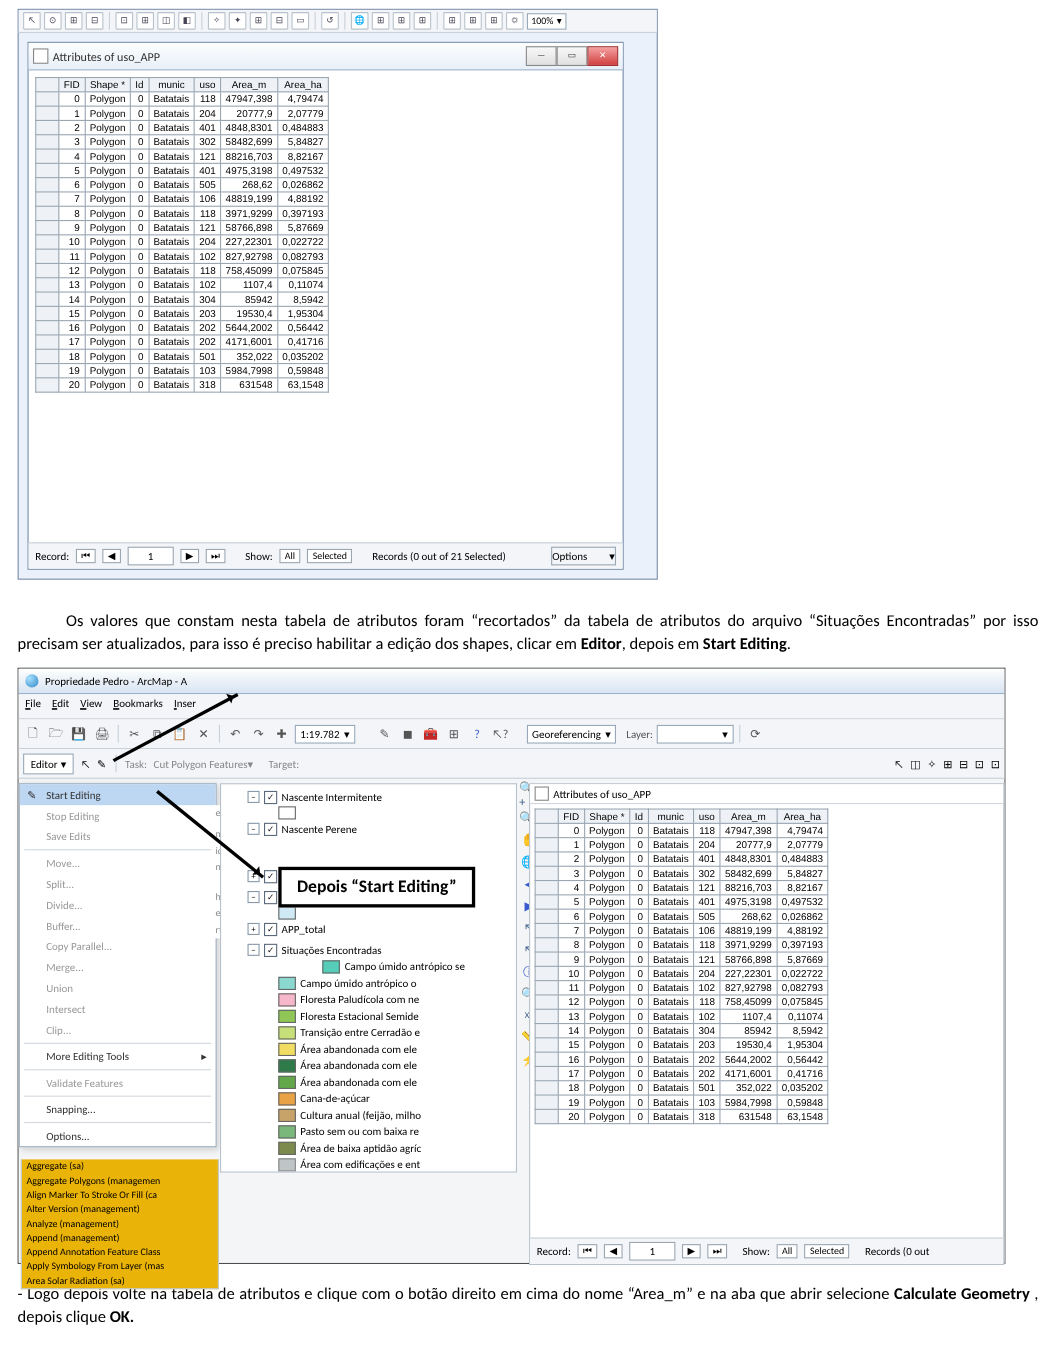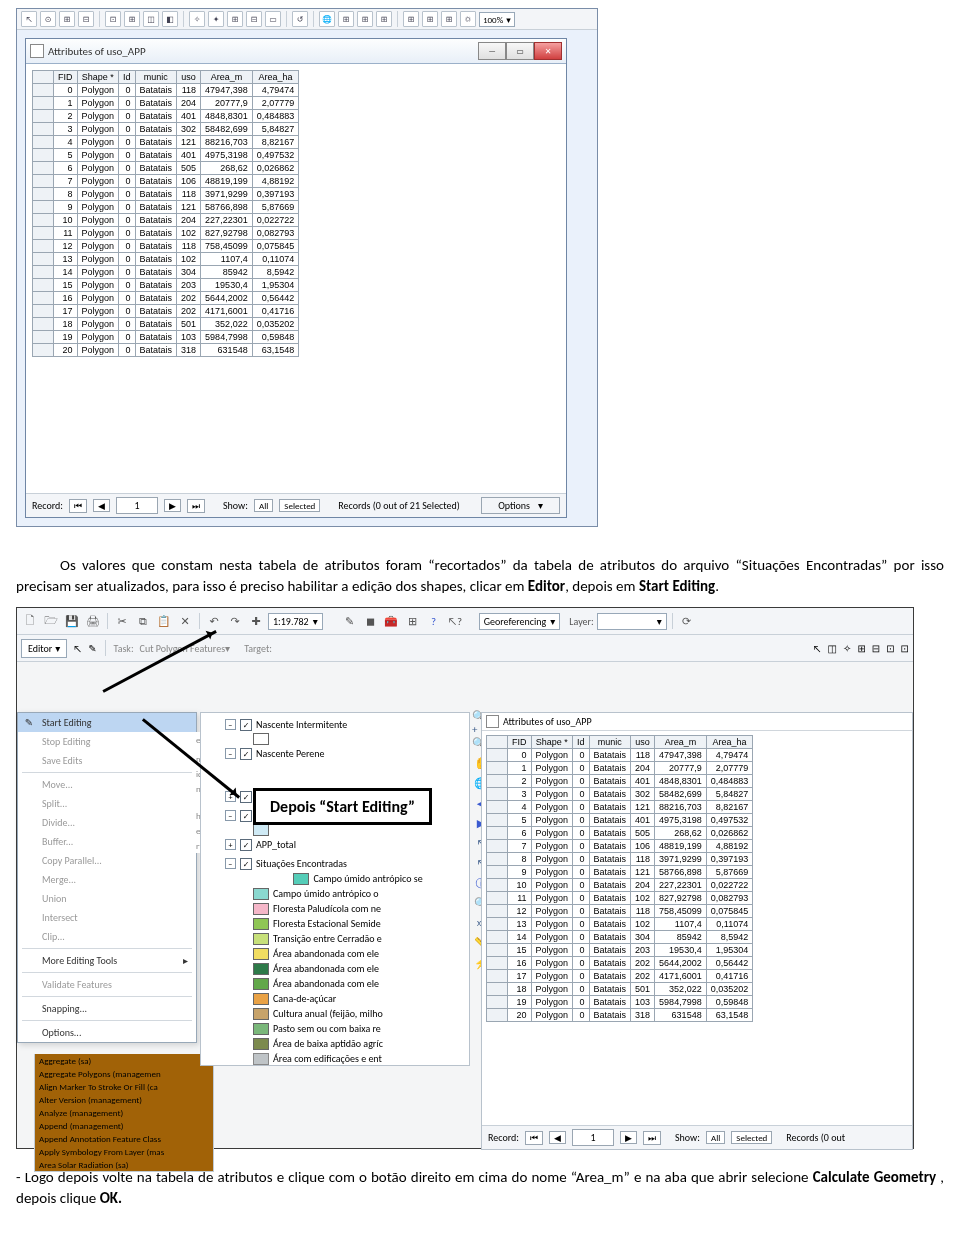--- a/index.html
+++ b/index.html
@@ -49,21 +49,21 @@
   .toc{position:absolute;left:183px;top:104px;width:268px;height:352px;border:1px solid #b8c2cc;background:#fff;font-size:10px;overflow:hidden}
   .toc-inner{padding:4px 6px}
   .toc-item{display:flex;align-items:center;gap:4px;padding:1px 0 1px 8px}
   .toc-item .exp{width:9px;height:9px;border:1px solid #8899aa;display:flex;align-items:center;justify-content:center;font-size:8px;line-height:1}
   .chk{width:10px;height:10px;border:1px solid #5a6a7a;display:flex;align-items:center;justify-content:center;font-size:8px}
   .swatch{width:14px;height:10px;border:1px solid #666}
   .attr2{position:absolute;right:0;top:104px;width:430px;height:436px;border:1px solid #b8c2cc;background:#fff;display:flex;flex-direction:column}
   .attr2-title{font-size:10px;background:#fff;border-bottom:1px solid #d0d6dc;padding:2px 4px;display:flex;align-items:center;gap:4px}
   .side-icons{position:absolute;left:455px;top:104px;width:22px;display:flex;flex-direction:column;gap:2px;padding-top:2px}
   .side-icons .sic{width:18px;height:18px;display:flex;align-items:center;justify-content:center;font-size:11px;color:#3a5a88}
-  .extra-list{position:absolute;left:17px;top:446px;width:178px;background:#a16207;border:1px solid #c0cad4;border-top:none;font-size:9px;color:#000}
+  .extra-list{position:absolute;left:2px;top:446px;width:178px;background:#eab308;border:1px solid #c0cad4;border-top:none;font-size:9px;color:#000}
   .extra-list div{padding:1px 4px;white-space:nowrap}
   .callout{position:absolute;border:3px solid #000;background:#fff;font-weight:bold;padding:6px 14px;font-size:16px;z-index:10}
   .arrow{position:absolute;background:#000;height:2.5px;transform-origin:left center;z-index:9}
   .arrow::after{content:"";position:absolute;right:-1px;top:-4px;border:5px solid transparent;border-left-color:#000}
 </style>
 </head>
 <body>
 
 <div class="page">
 
@@ -349,34 +349,45 @@
       <span>Record:</span>
       <span class="btn">⏮</span>
       <span class="btn">◀</span>
       <span class="rec-input">1</span>
       <span class="btn">▶</span>
       <span class="btn">⏭</span>
       <span style="margin-left:12px">Show:</span>
       <span class="btn">All</span>
       <span class="btn">Selected</span>
       <span style="margin-left:12px">Records (0 out of 21 Selected)</span>
-      <span style="margin-left:auto;border:1px solid #9aa6b2;padding:1px 16px;display:inline-flex;gap:8px">
+      <span style="margin-left:auto;border:1px solid #9aa6b2;padding:1px 0;display:inline-flex;gap:20px">
               <span>Options</span>
               <span>▾</span>
             </span>
     </div>
   </div>
 </div>
 </div>
 
 <p class="paragraph indent"><span>Os valores que constam nesta tabela de atributos foram “recortados” da tabela de atributos do arquivo “Situações Encontradas” por isso precisam ser atualizados, para isso é preciso habilitar a edição dos shapes, clicar em </span><span class="bold">Editor</span><span>, depois em  </span><span class="bold">Start Editing</span><span>.</span></p>
 
 
 <div class="ss2">
 <div class="ss2-img">
+  <div class="arcmap-title">
+          <span class="globe"></span>
+          <span>Propriedade Pedro - ArcMap - A</span>
+        </div>
+  <div class="menubar" id="menubar">
+          <span><u>F</u>ile</span>
+          <span><u>E</u>dit</span>
+          <span><u>V</u>iew</span>
+          <span><u>B</u>ookmarks</span>
+          <span><u>I</u>nser</span>
+        </div>
   <div class="toolbar2">
     <span class="ic">🗋</span>
     <span class="ic">🗁</span>
     <span class="ic">💾</span>
     <span class="ic">🖨</span>
     <span class="tb-sep"></span>
     <span class="ic">✂</span>
     <span class="ic">⧉</span>
     <span class="ic">📋</span>
     <span class="ic">✕</span>

